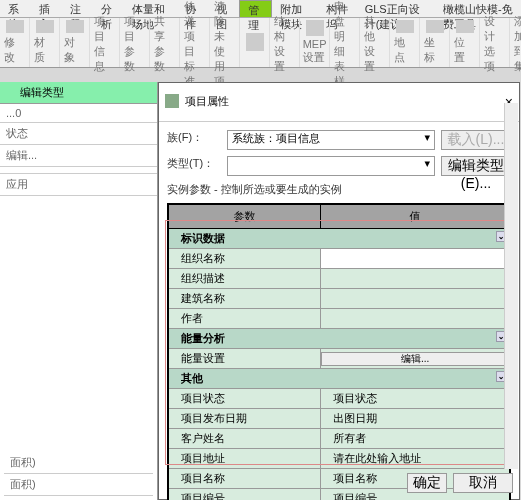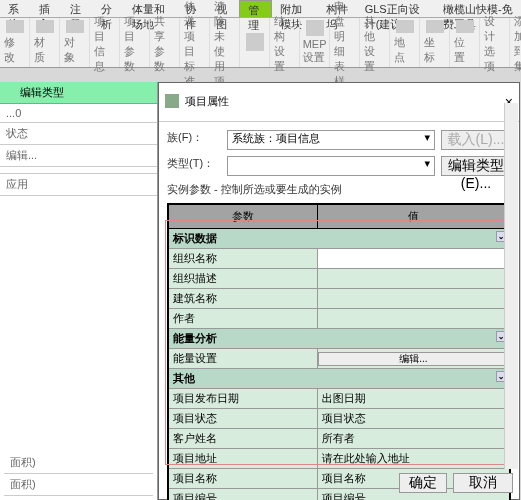--- a/index.html
+++ b/index.html
@@ -19,21 +19,21 @@
 .cls{margin-left:auto;font-size:14px;cursor:pointer}
 .frm{padding:8px}
 .row{display:flex;align-items:flex-start;margin-bottom:6px}
 .row label{width:60px;color:#333}
 .sel{flex:1;height:20px;border:1px solid #999;background:#fff;padding:0 4px;margin-right:6px}
 .btn{width:70px;height:20px;border:1px solid #999;background:#eee;font-size:14px}
 .btn.dis{color:#aaa}
 .note{color:#333;margin:6px 0}
 .tbl{width:100%;border:2px solid #000;border-collapse:collapse}
 .tbl th{background:#a3a3a3;border:1px solid #000;padding:4px;font-weight:normal}
-.tbl td{border:1px solid #999;padding:2px 4px;height:16px}
+.tbl td{border:1px solid #999;padding:2px 12px;height:16px}
 .gh td{background:#b8d8c8;font-weight:bold;position:relative}
 .gh .exp{position:absolute;right:3px;top:2px;font-size:8px;background:#dde;border:1px solid #99a;width:10px;text-align:center}
 .dr td{background:#d8ecde}
 .white{background:#fff!important}
 .ft{position:absolute;bottom:0;right:0;padding:6px;display:flex;gap:6px}
 .scr{position:absolute;right:1px;top:20px;bottom:30px;width:14px;background:#eee;border-left:1px solid #ccc}
 .outline{position:absolute;border:1px solid #d88;pointer-events:none}
 </style>
 </head>
 <body>
@@ -204,26 +204,26 @@
             <tr class="dr">
               <td>能量设置</td>
               <td style="position: relative; padding: 0px;">
                 <div style="text-align: center; border: 1px solid rgb(153, 153, 153); background: rgb(238, 238, 238); font-size: 10px; height: 14px; line-height: 12px; margin: 0px;">编辑...</div>
               </td>
             </tr>
             <tr class="gh">
               <td colspan="2">其他<span class="exp">⌄</span></td>
             </tr>
             <tr class="dr">
+              <td>项目状态</td>
+              <td>项目状态</td>
+            </tr>
+            <tr class="dr">
               <td>项目发布日期</td>
               <td>出图日期</td>
-            </tr>
-            <tr class="dr">
-              <td>项目状态</td>
-              <td>项目状态</td>
             </tr>
             <tr class="dr">
               <td>客户姓名</td>
               <td>所有者</td>
             </tr>
             <tr class="dr">
               <td>项目地址</td>
               <td>请在此处输入地址</td>
             </tr>
             <tr class="dr">
@@ -238,16 +238,16 @@
               <td>审定</td>
               <td></td>
             </tr>
           </tbody>
 </table>
 <div class="outline" style="left:-2px;top:17px;right:-2px;height:245px"></div>
 </div>
 </div>
 <div class="scr"></div>
 <div class="ft">
-<button class="btn" style="width:48px">确定</button>
+<button class="btn" style="width:40px">确定</button>
 <button class="btn" style="width:60px">取消</button>
 </div>
 </div>
 
 </body></html>

